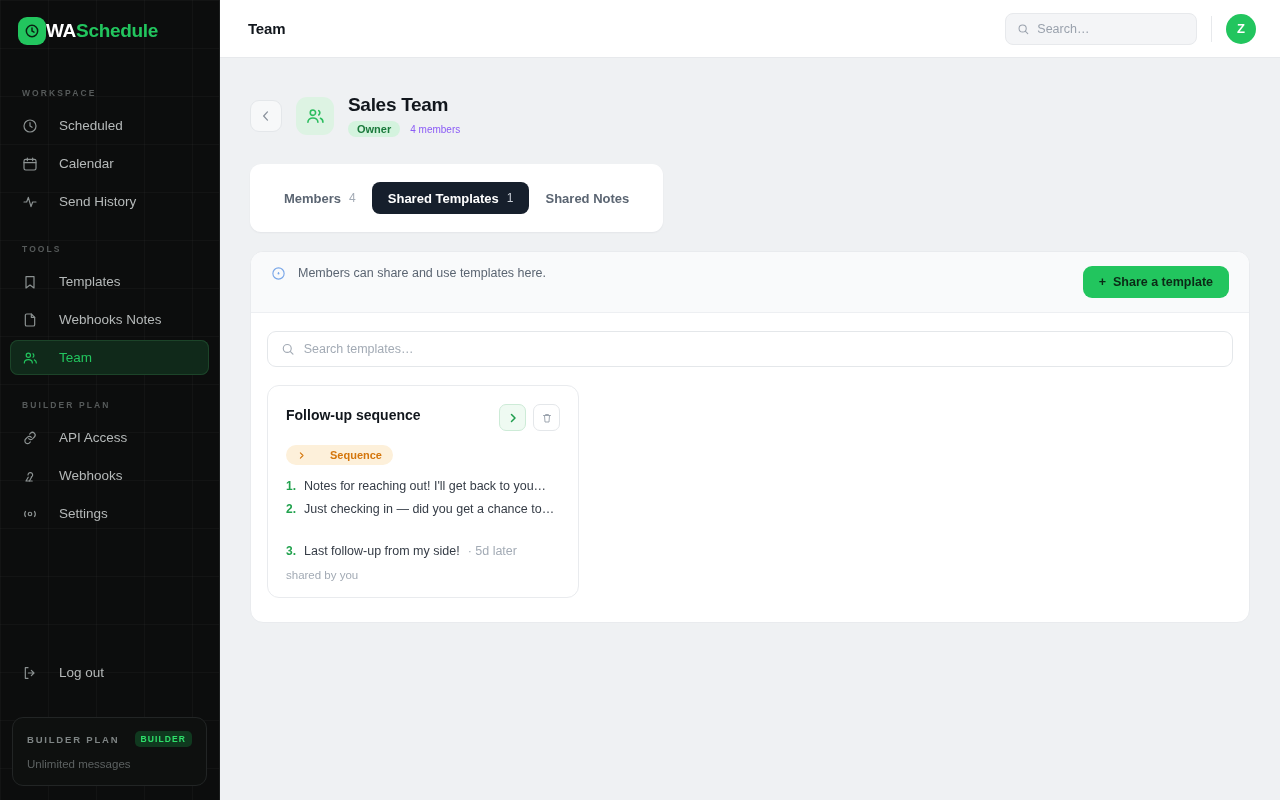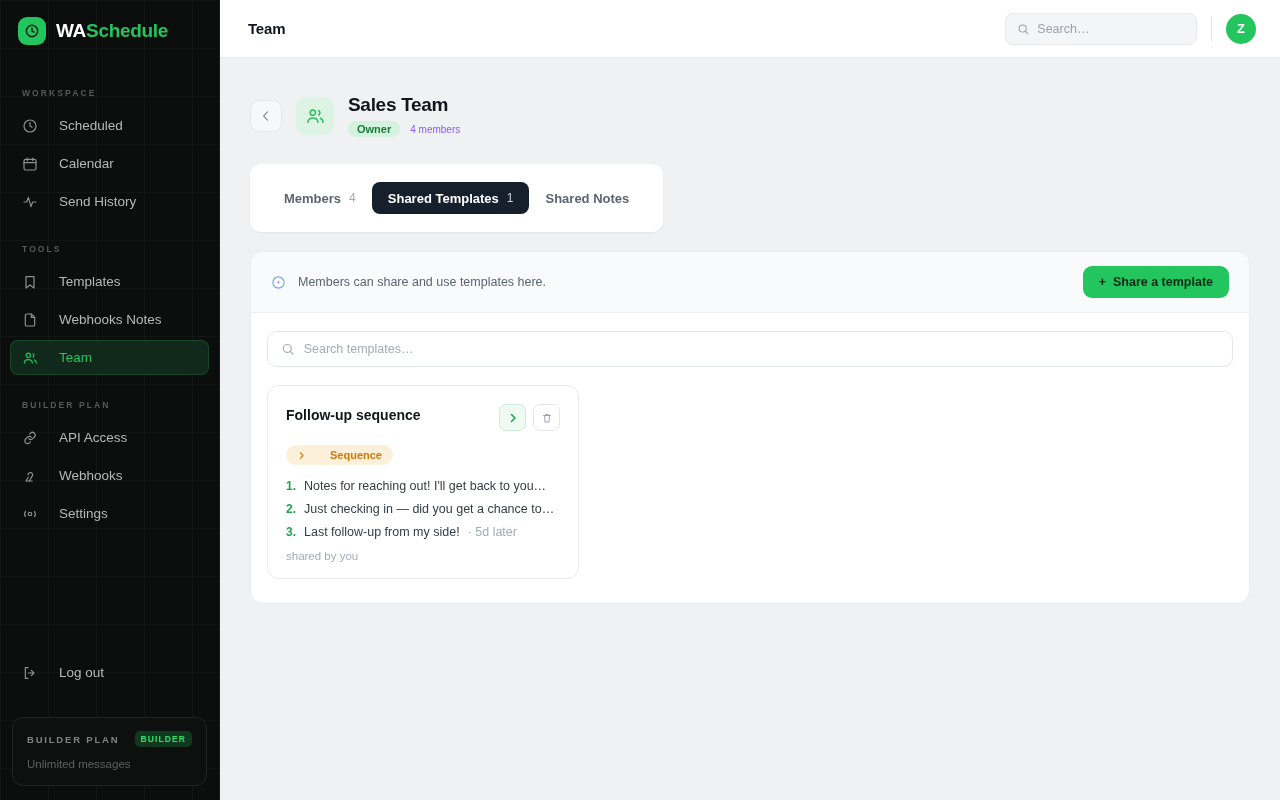--- a/index.html
+++ b/index.html
@@ -17,21 +17,21 @@
     background: #0c0d0d;
     border-right: 1px solid #1d1f1f;
     position: relative;
     background-image:
       linear-gradient(to right, rgba(255,255,255,0.028) 1px, transparent 1px),
       linear-gradient(to bottom, rgba(255,255,255,0.028) 1px, transparent 1px);
     background-size: 48px 48px;
     display: flex; flex-direction: column;
   }
   .brand {
-    display: flex; align-items: center; gap: 10px;
+    display: flex; align-items: center; 
     padding: 16px 0 16px 18px; height: 62px;
   }
   .brand-logo {
     width: 28px; height: 28px; border-radius: 9px;
     background: #22c55e; display: flex; align-items: center; justify-content: center;
     flex: 0 0 28px;
   }
   .brand-text { font-size: 19px; font-weight: bold; letter-spacing: -0.3px; }
   .brand-wa { color: #ffffff; }
   .brand-rest { color: #22c55e; }
@@ -127,21 +127,21 @@
   .tab .cnt { font-weight: normal; color: #a3abb5; font-size: 12px; }
   .tab.active { background: #161f2c; color: #ffffff; }
   .tab.active .cnt { color: #c9cfd7; }
 
   .panel {
     margin-top: 19px; background: #ffffff; border: 1px solid #e9ebee;
     border-radius: 13px; overflow: hidden;
   }
   .panel-banner {
     background: #f9fafb; border-bottom: 1px solid #edeff2;
-    display: flex; align-items: center; padding: 14px 20px; gap: 12px;
+    display: flex; align-items: flex-start; padding: 14px 20px; gap: 12px;
   }
   .banner-text { font-size: 12.5px; color: #5b6572; }
   .banner-spacer { flex: 1 1 auto; }
   .share-btn {
     background: #22c55e; color: #0b2a16; font-size: 12.5px; font-weight: bold;
     border: none; border-radius: 9px; height: 32px; padding: 0 16px;
     display: flex; align-items: center; gap: 7px; cursor: pointer;
     font-family: "Liberation Sans", sans-serif;
   }
   .panel-body { padding: 18px 16px 24px 16px; }
@@ -171,21 +171,21 @@
   .icon-btn.use { background: #effaf2; border-color: #cdebd7; }
   .seq-badge {
     display: inline-flex; align-items: center; gap: 24px;
     background: #fdf0da; color: #d4760c; font-size: 11px; font-weight: bold;
     padding: 4px 11px; border-radius: 10px; margin-top: 14px;
   }
   .steps { margin-top: 14px; }
   .step { display: flex; gap: 8px; font-size: 12.5px; margin-bottom: 9px; align-items: baseline; }
   .step-num { color: #22a24e; font-weight: bold; font-size: 12px; }
   .step-text { color: #353c46; }
-  .step-delay { color: #a3abb5; }
+  .step-delay { color: #a3abb5; margin-top: 19px; }
   .shared-by { font-size: 11.5px; color: #a3abb5; margin-top: 11px; }
 </style>
 </head>
 <body>
 
 <div class="app">
 
   <aside class="sidebar">
     <div class="brand">
       <span class="brand-logo">

